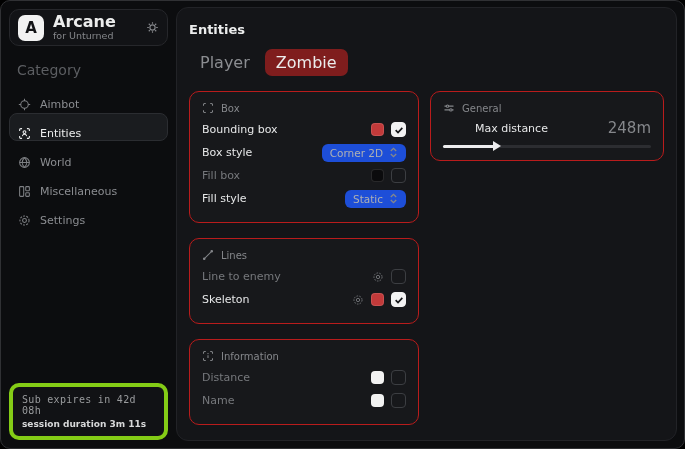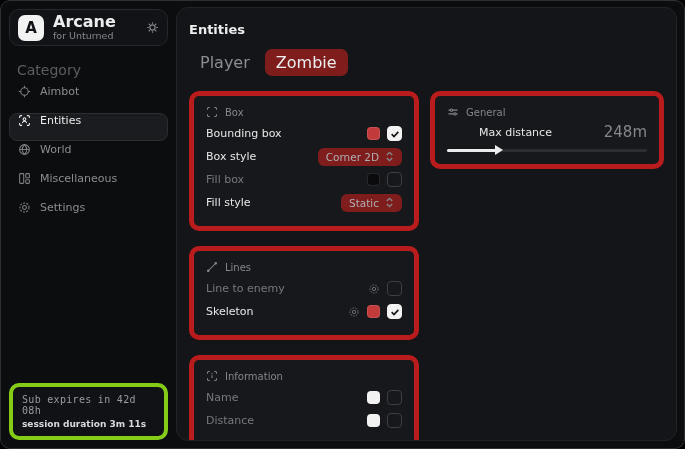--- a/index.html
+++ b/index.html
@@ -22,21 +22,21 @@
     display:flex; align-items:center; justify-content:center;
   }
   .brand-text { flex:1; line-height:1.15; }
   .brand-title { color:#eceded; font-size:16px; font-weight:bold; }
   .brand-sub { color:#85878b; font-size:9.5px; }
   .icon { display:inline-flex; align-items:center; justify-content:center; color:#85878b; }
   .icon svg { display:block; }
   .cat-label { color:#5c5e62; font-size:14px; margin:16px 0 6px 8px; }
   .nav { display:flex; flex-direction:column; gap:1px; }
   .nav-item {
-    display:flex; align-items:flex-start; gap:9px; height:28px;
+    display:flex; align-items:flex-end; gap:9px; height:28px;
     padding:0 8px; border:1px solid transparent; border-radius:8px;
     color:#8b8d91; font-size:11px; cursor:pointer;
   }
   .nav-item .icon { color:#7d7f83; }
   .nav-item.active { background:#1a1c1f; border-color:#2b2d31; color:#eceded; }
   .nav-item.active .icon { color:#eceded; }
   .status-card {
     margin-top:auto; background:#111215; border:4px solid #84cc16; border-radius:10px;
     padding:7px 9px;
   }
@@ -51,37 +51,37 @@
   .page-title { color:#eceded; font-size:13px; font-weight:bold; }
   .tabs { display:flex; gap:4px; margin-top:12px; }
   .tab {
     font-size:16px; color:#8b8d91; padding:4px 11px; border-radius:7px; cursor:pointer;
   }
   .tab.active { background:#7f1d1d; color:#eceded; }
   .columns { display:flex; gap:11px; margin-top:15px; align-items:flex-start; }
   .col-left { width:237px; display:flex; flex-direction:column; gap:15px; }
   .col-right { width:241px; display:flex; flex-direction:column; gap:15px; }
   .card {
-    background:#17181b; border:5px solid #b91c1c; border-radius:10px;
+    background:#17181b; border:1px solid #b91c1c; border-radius:10px;
     padding:10px 12px 12px 12px;
   }
   .card-head { display:flex; align-items:center; gap:7px; color:#85878b; font-size:10px; margin-bottom:4px; }
   .row { display:flex; align-items:center; height:23px; }
   .row-label { flex:1; color:#e6e7e8; font-size:11px; }
   .row.dim .row-label { color:#76787c; }
   .controls { display:flex; align-items:center; gap:7px; }
   .swatch { width:13px; height:13px; border-radius:4px; border:1px solid rgba(255,255,255,.12); }
   .checkbox {
     width:15px; height:15px; border-radius:4px; border:1.5px solid #3c3e42;
     display:flex; align-items:center; justify-content:center; cursor:pointer; background:transparent;
   }
   .checkbox.checked { background:#f2f2f2; border-color:#f2f2f2; }
   .dropdown {
     display:flex; align-items:center; gap:6px;
-    background:#7f1d1d; border-radius:6px; padding:3px 8px;
+    background:#1d4ed8; border-radius:6px; padding:3px 8px;
     color:#aeb0b3; font-size:10.5px; cursor:pointer;justify-content:flex-end;
   }
   .row-gear { color:#6f7175; cursor:pointer; }
   
   .slider-row { display:flex; align-items:center; height:20px;margin-left:32px; }
   .slider-value { color:#85878b; font-size:15px; }
   .slider { position:relative; height:3px; background:#2c2d31; border-radius:2px; margin-top:7px; }
   .slider-fill { position:absolute; left:0; top:0; height:100%; background:#ececee; border-radius:2px; }
   .slider-thumb {
     position:absolute; top:-4px; width:0; height:0; transform:translateX(-2px);
@@ -280,28 +280,28 @@
             <span class="icon">
               <svg width="12" height="12" viewBox="0 0 16 16" fill="none" stroke="currentColor" stroke-width="1.4">
                 <path d="M2 5V3.5A1.5 1.5 0 0 1 3.5 2H5M11 2h1.5A1.5 1.5 0 0 1 14 3.5V5M14 11v1.5a1.5 1.5 0 0 1-1.5 1.5H11M5 14H3.5A1.5 1.5 0 0 1 2 12.5V11"></path>
                 <path d="M8 7v3.5"></path>
                   <circle cx="8" cy="4.8" r=".9" fill="currentColor" stroke="none"></circle>
               </svg>
             </span>
             <span>Information</span>
           </div>
           <div class="row dim">
-            <span class="row-label">Name</span>
+            <span class="row-label">Distance</span>
             <span class="controls">
               <span class="swatch" style="background-color: rgb(242, 242, 242);"></span>
               <span class="checkbox"></span>
             </span>
           </div>
           <div class="row dim">
-            <span class="row-label">Distance</span>
+            <span class="row-label">Name</span>
             <span class="controls">
               <span class="swatch" style="background-color: rgb(242, 242, 242);"></span>
               <span class="checkbox"></span>
             </span>
           </div>
         </section>
 
       </div>
 
       <div class="col-right">

